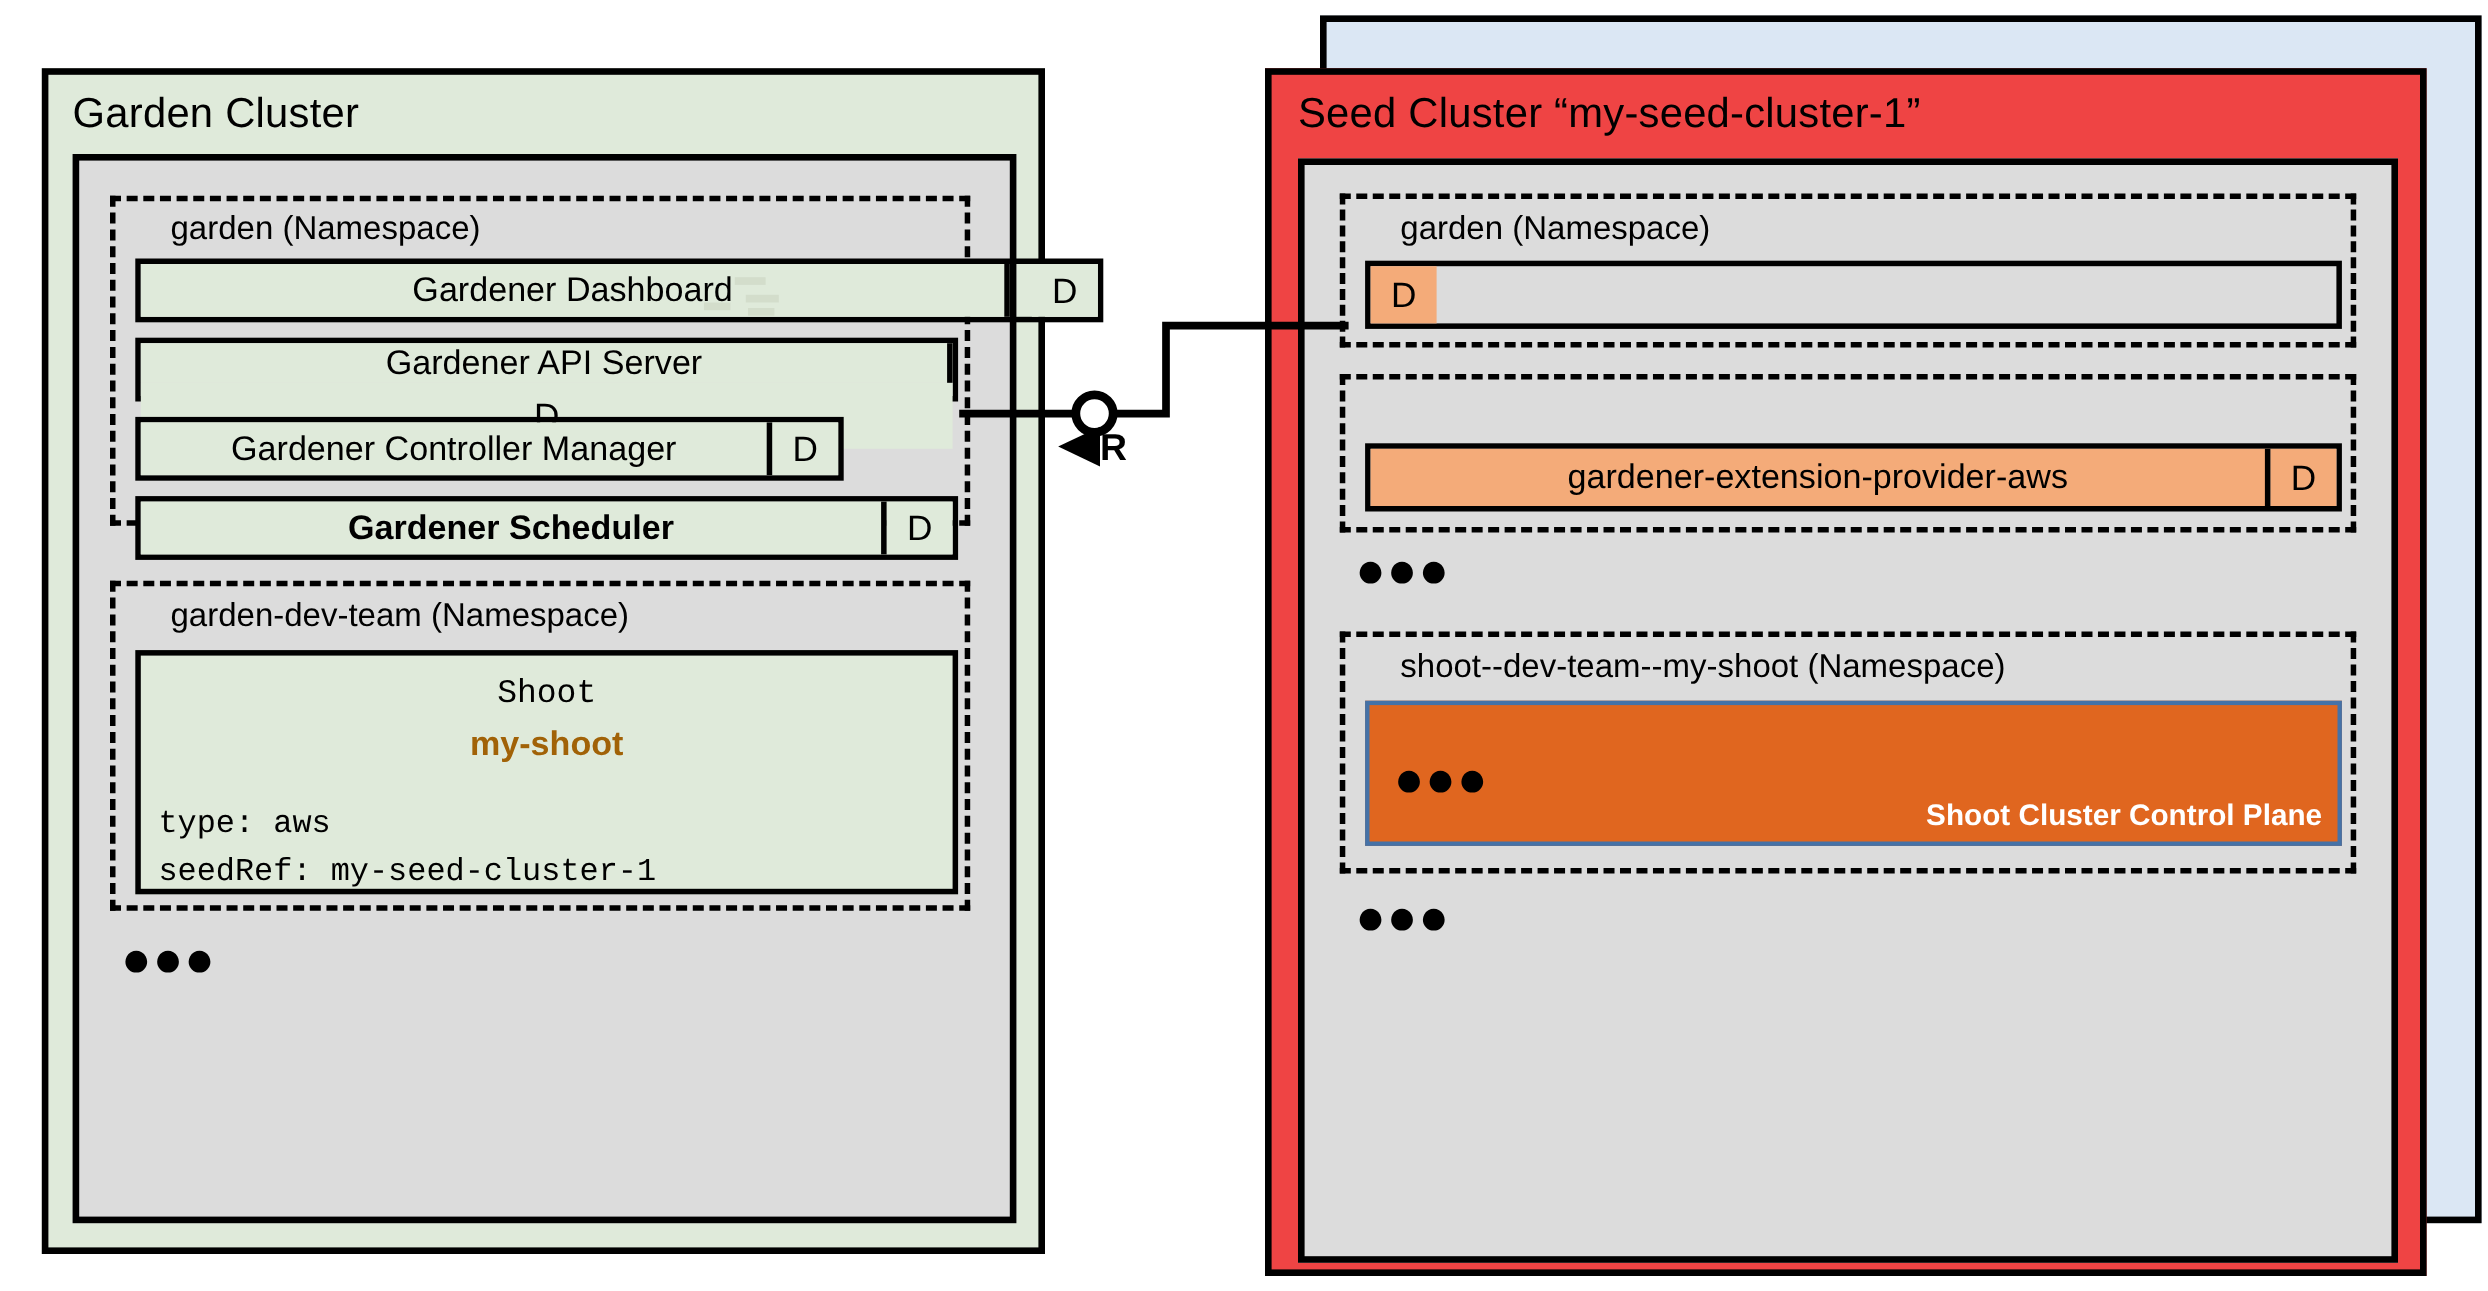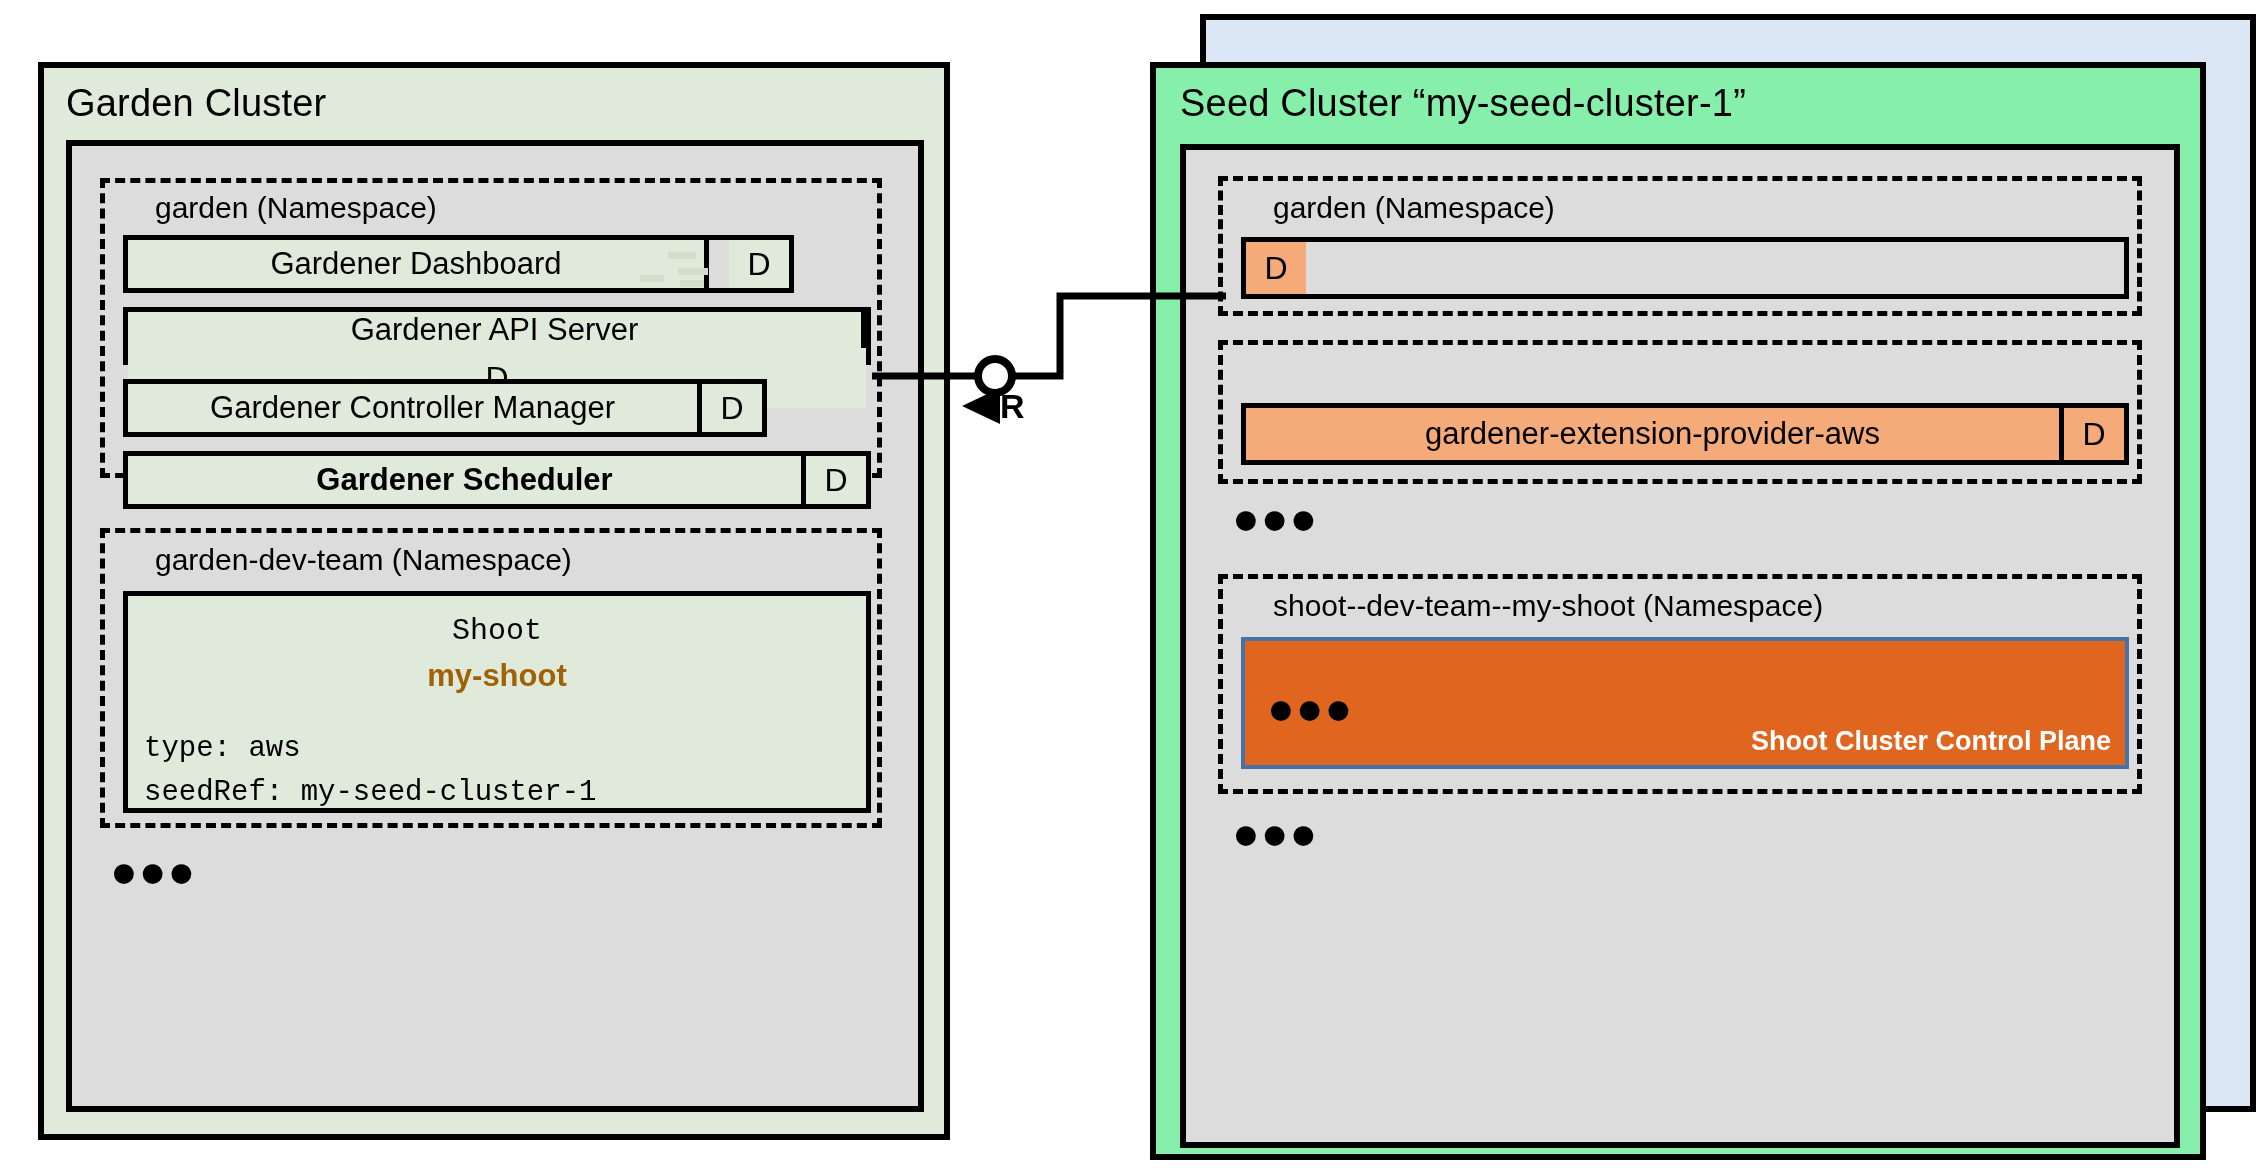--- a/index.html
+++ b/index.html
@@ -151,21 +151,21 @@
     pointer-events: none;
   }
 </style>
 </head>
 <body>
 
 <div id="canvas">
 
   <div class="abs cluster" style="left:1200px; top:14px; width:1056px; height:1098px; background:#dbe7f4;"></div>
 
-  <div class="abs cluster" style="left:1150px; top:62px; width:1056px; height:1098px; background:#86efac;">
+  <div class="abs cluster" style="left:1150px; top:62px; width:1056px; height:1098px; background:#ef4444;">
 
     <div class="cluster-title" style="left:24px; top:14px;">Seed Cluster “my-seed-cluster-1”</div>
 
     <div class="abs inner-shell" style="left:24px; top:76px; width:1000px; height:1004px;">
 
       <div class="abs namespace" style="left:32px; top:26px; width:924px; height:140px;">
         <div class="ns-title" style="left:18px; top:10px;">garden (Namespace)</div>
 
         <div class="abs comp orange" style="left:18px; top:56px; width:888px; height:62px;">
           <div class="dcell">D</div>
@@ -197,21 +197,21 @@
 
   <div class="abs cluster" style="left:38px; top:62px; width:912px; height:1078px; background:#dfeada;">
 
     <div class="cluster-title" style="left:22px; top:14px;">Garden Cluster</div>
 
     <div class="abs inner-shell" style="left:22px; top:72px; width:858px; height:972px;">
 
       <div class="abs namespace" style="left:28px; top:32px; width:782px; height:300px;">
         <div class="ns-title" style="left:18px; top:8px;">garden (Namespace)</div>
 
-        <div class="abs comp green" style="left:18px; top:52px; width:671px; height:58px;gap:20px;">
+        <div class="abs comp green" style="left:18px; top:52px; width:880px; height:58px;gap:20px;">
           <div class="body">Gardener Dashboard
             <span class="artifact" style="left:540px; top:12px; width:28px; height:7px;"></span>
             <span class="artifact" style="left:512px; top:35px; width:24px; height:7px;"></span>
             <span class="artifact" style="left:550px; top:28px; width:30px; height:7px;"></span>
             <span class="artifact" style="left:552px; top:40px; width:24px; height:7px;"></span>
           </div>
           <div class="dcell">D</div>
         </div>
 
         <div class="abs comp green" style="left:18px; top:124px; width:748px; height:58px;flex-direction:column;">

